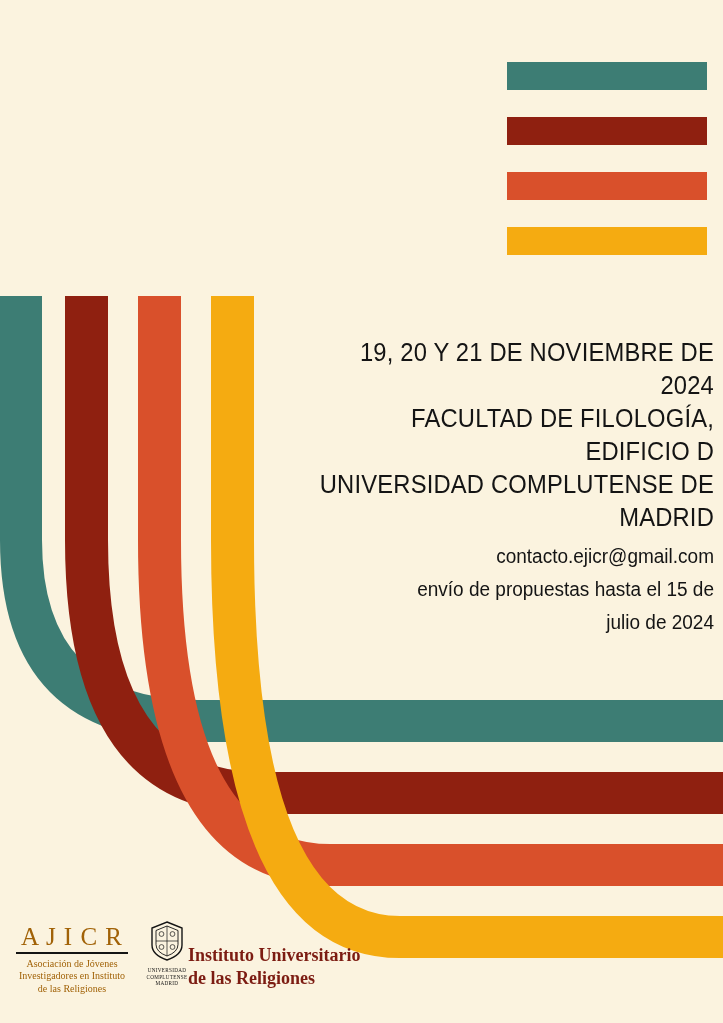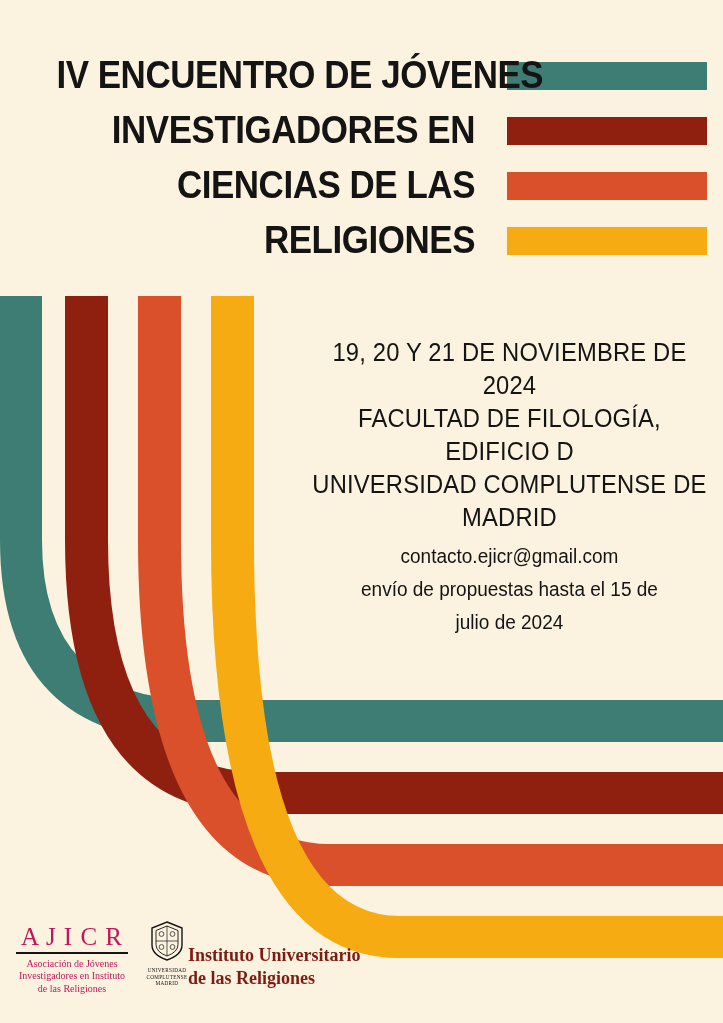--- a/index.html
+++ b/index.html
@@ -63,23 +63,23 @@
     text-transform: uppercase;
     transform: scaleX(0.92);
     transform-origin: right center;
     white-space: nowrap;
   }
 
   
   .info-block {
     position: absolute;
     top: 336px;
-    left: 290px;
+    left: 296px;
     width: 418px;
-    text-align: center;
+    text-align: right;
     color: #141414;
   }
   .info-main {
     font-family: "Liberation Sans Narrow", "Liberation Sans", sans-serif;
     font-size: 25px;
     line-height: 1.32;
     letter-spacing: 0.2px;
     text-transform: uppercase;
     transform: scaleX(0.95);
     transform-origin: right center;
@@ -108,21 +108,21 @@
     bottom: 22px;
     width: 723px;
     height: 86px;
   }
   .logo-ajicr {
     position: absolute;
     left: 14px;
     bottom: 6px;
     width: 116px;
     text-align: center;
-    color: #be185d;
+    color: #a16207;
   }
   .ajicr-mark {
     font-family: "Liberation Serif", serif;
     font-size: 25px;
     letter-spacing: 1px;
     font-weight: normal;
     line-height: 1;
   }
   .ajicr-rule {
     width: 112px;
@@ -194,26 +194,20 @@
     <path d="M211,296 L254,296 L254,540 Q254,916 400,916 L723,916 L723,958 L400,958 Q211,958 211,540 Z" fill="#f5ab11"></path>
   </svg>
 
   <div class="bars">
     <div class="bar" style="background:#3d7d74"></div>
     <div class="bar" style="background:#8f2010"></div>
     <div class="bar" style="background:#d9502b"></div>
     <div class="bar" style="background:#f5ab11"></div>
   </div>
 
-  <div class="title-block">
-    <div class="title-line">IV ENCUENTRO DE JÓVENES</div>
-    <div class="title-line">INVESTIGADORES EN</div>
-    <div class="title-line">CIENCIAS DE LAS</div>
-    <div class="title-line">RELIGIONES</div>
-  </div>
 
   <div class="info-block">
     <div class="info-main">19, 20 Y 21 DE NOVIEMBRE DE 2024</div>
     <div class="info-main">FACULTAD DE FILOLOGÍA, EDIFICIO D</div>
     <div class="info-main">UNIVERSIDAD COMPLUTENSE DE</div>
     <div class="info-main">MADRID</div>
     <div class="info-sub">contacto.ejicr@gmail.com</div>
     <div class="info-sub2">envío de propuestas hasta el 15 de</div>
     <div class="info-sub2">julio de 2024</div>
   </div>

